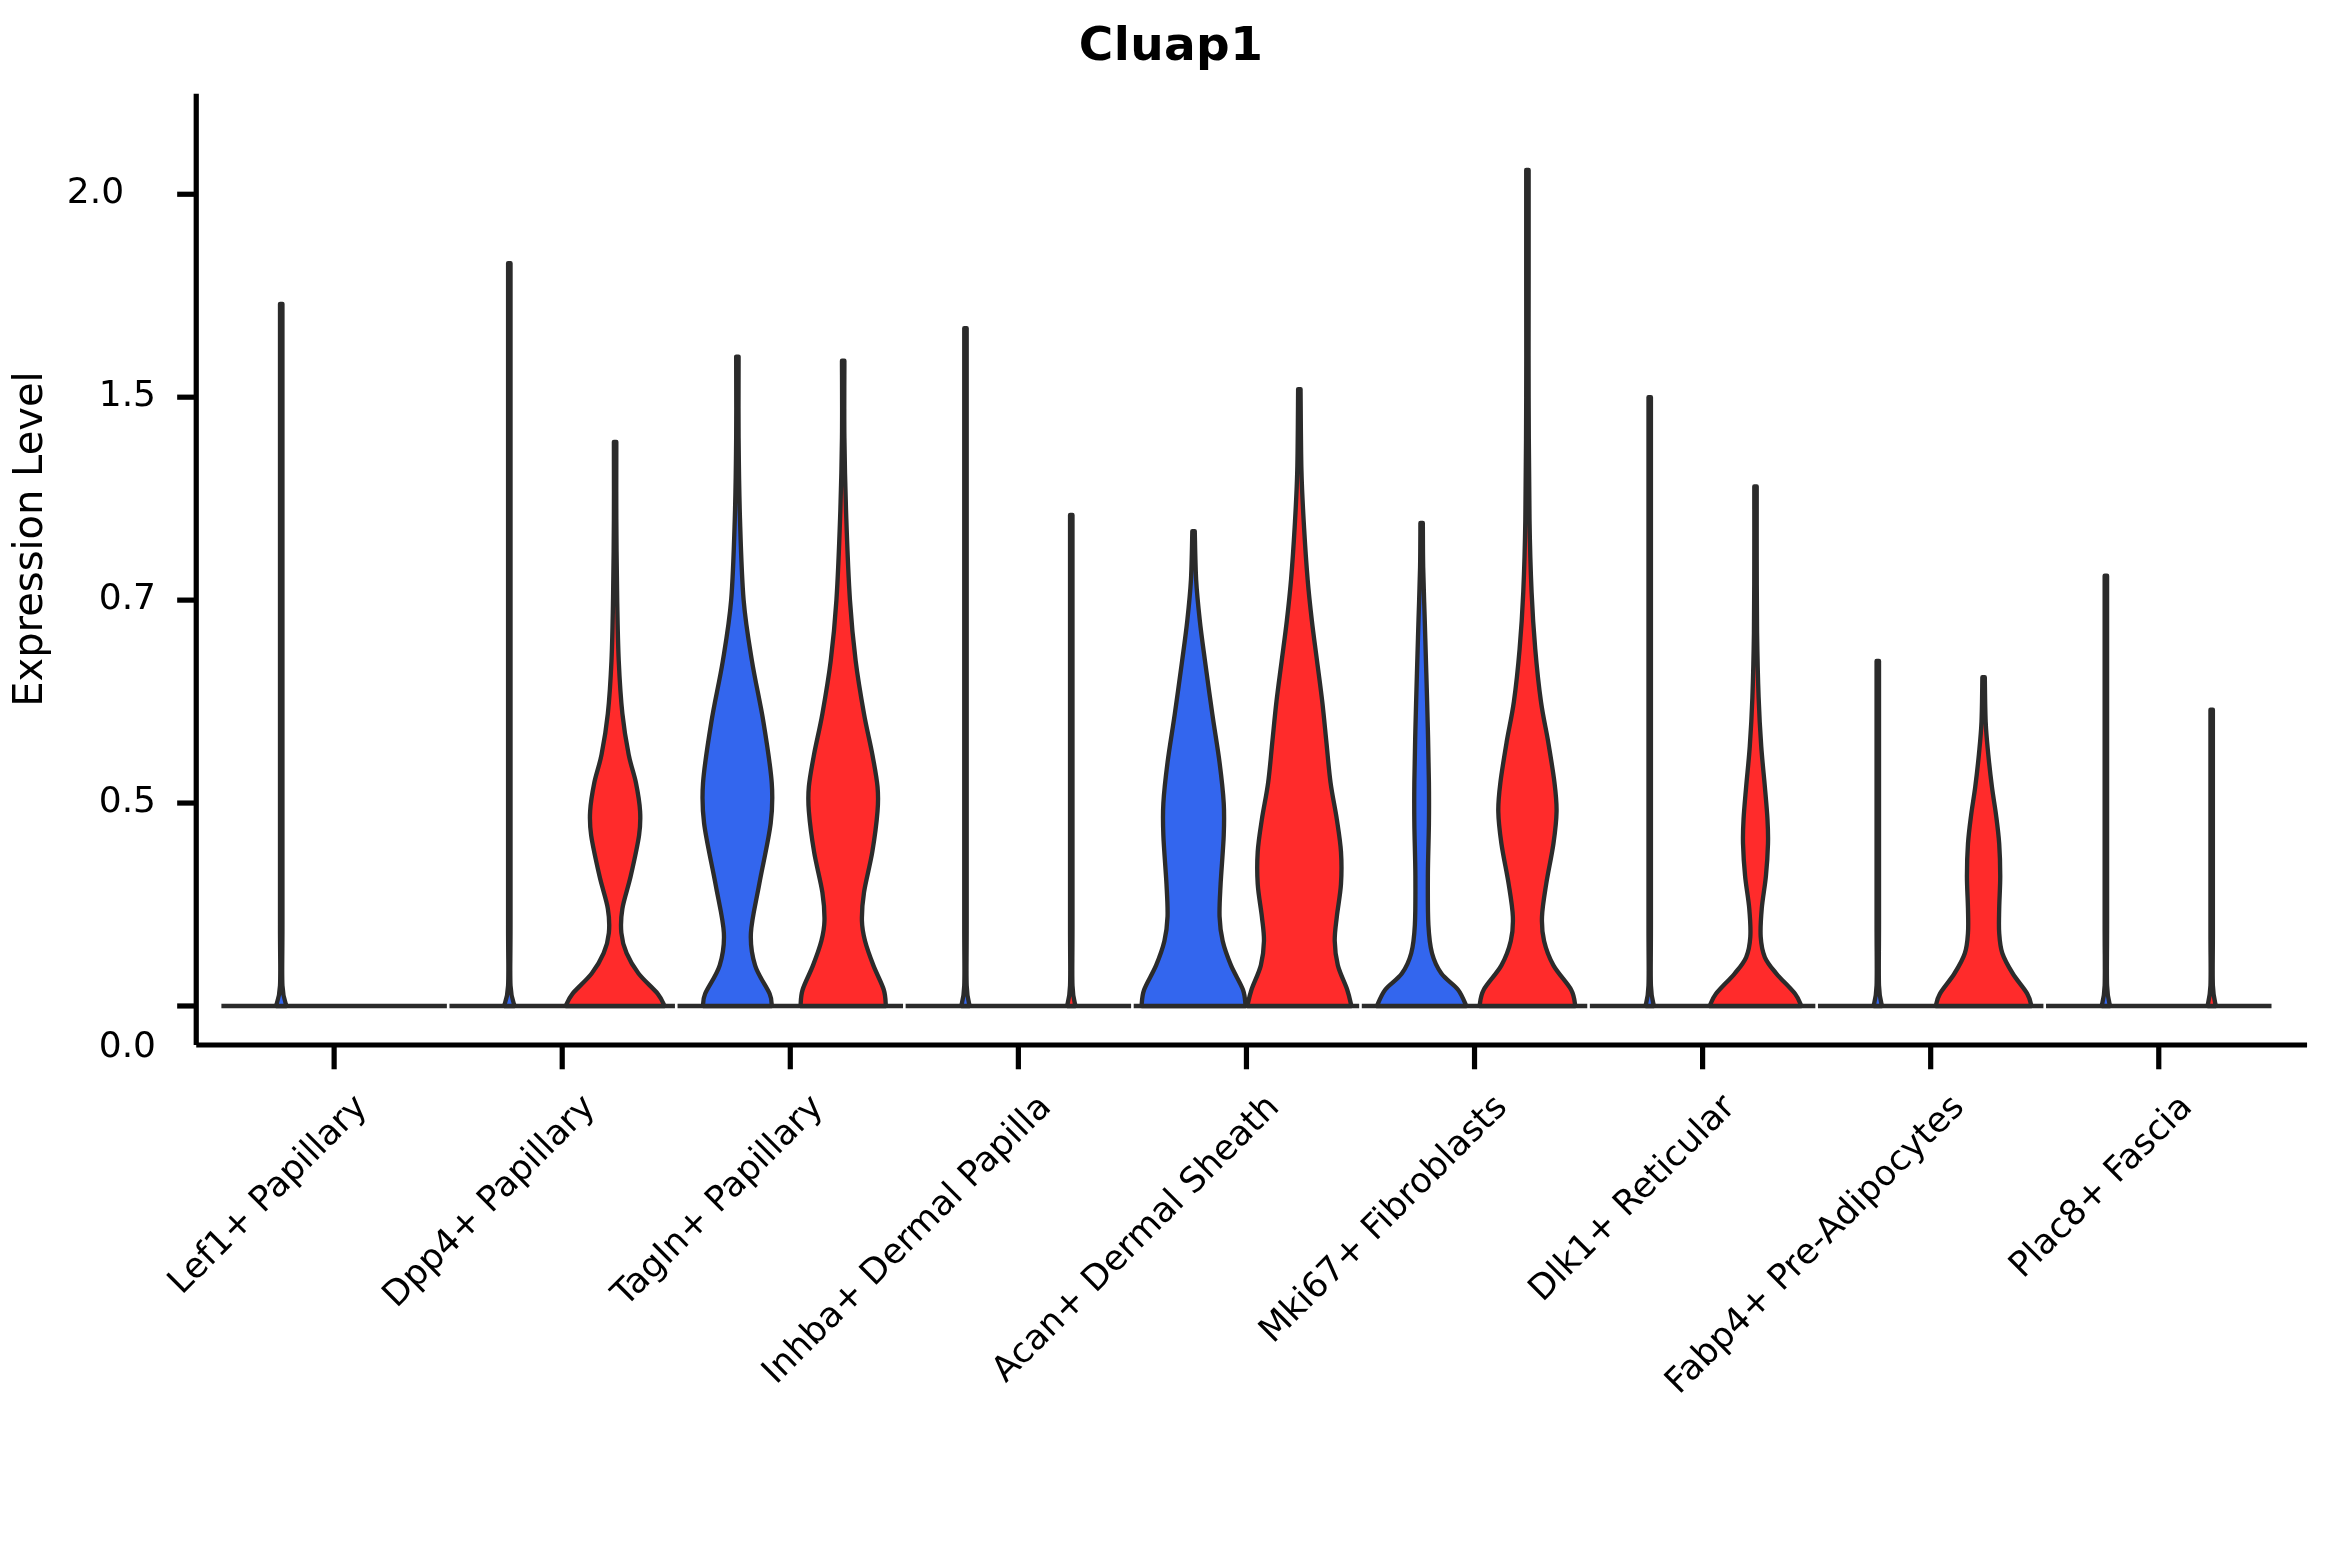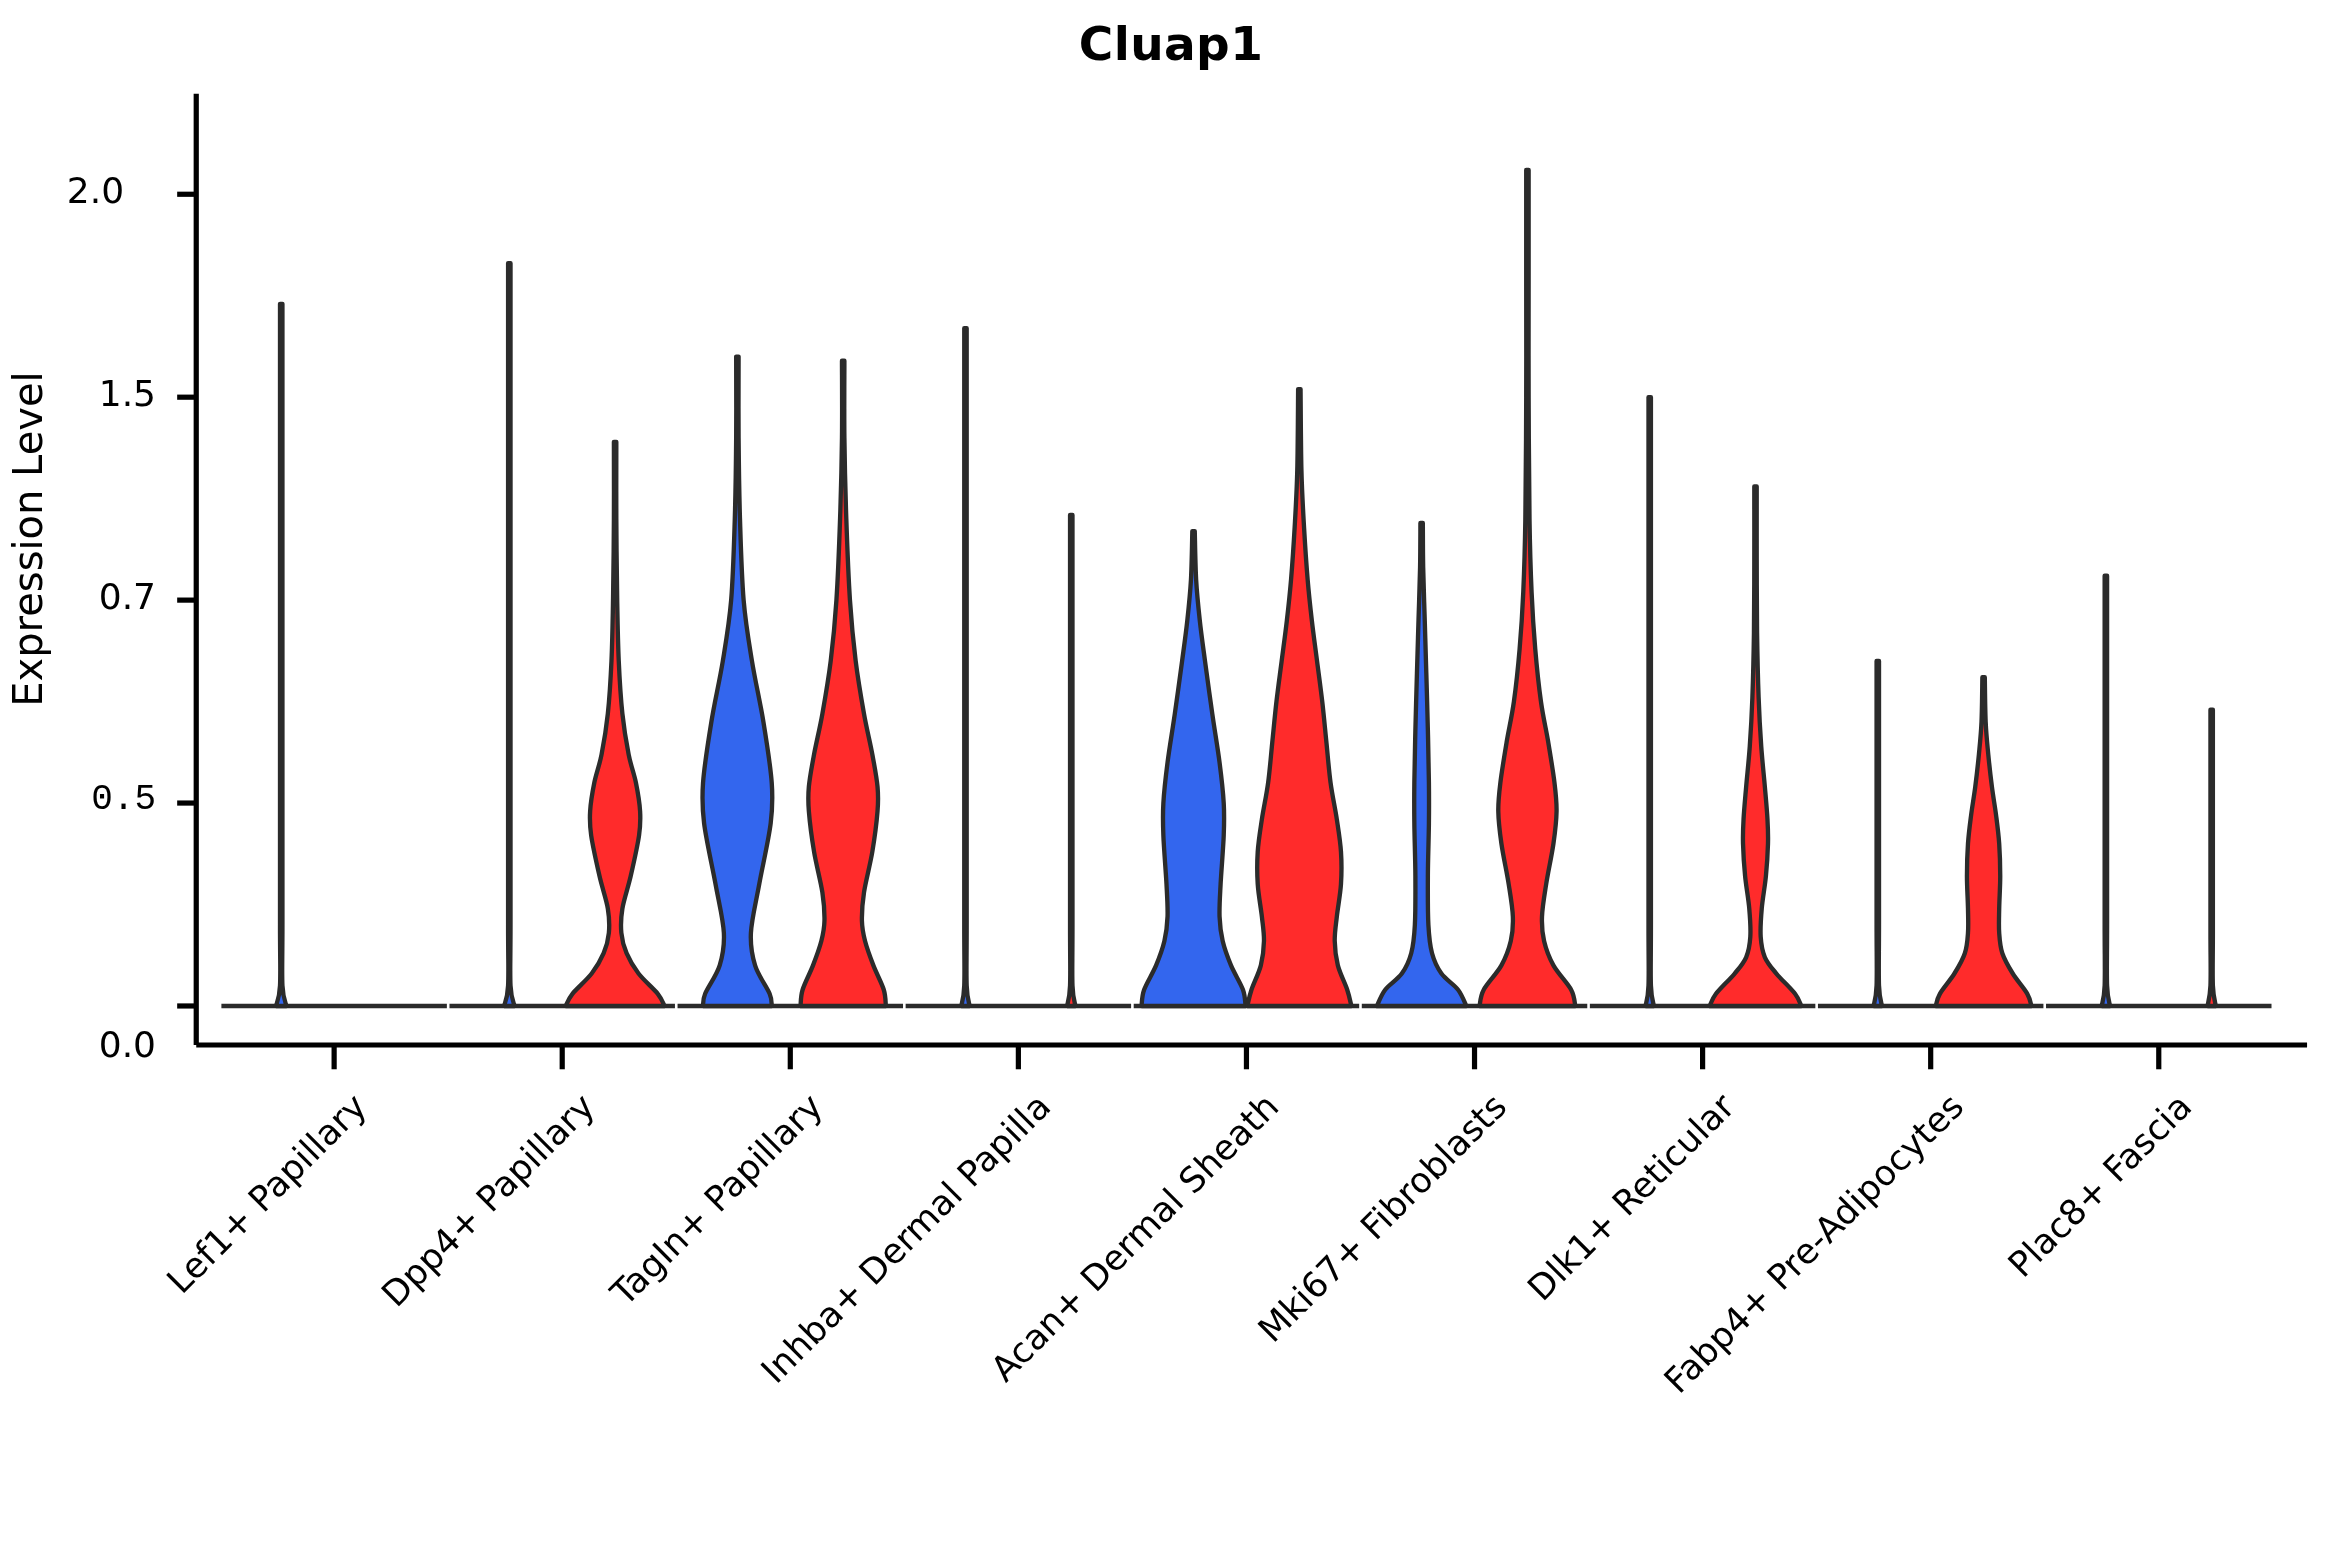--- a/index.html
+++ b/index.html
@@ -127,21 +127,21 @@
         <line x1="1963" x2="1963" y1="1205" y2="1233" stroke="#000000" stroke-width="6"></line>
         <line x1="2226" x2="2226" y1="1205" y2="1233" stroke="#000000" stroke-width="6"></line>
         <line x1="2489" x2="2489" y1="1205" y2="1233" stroke="#000000" stroke-width="6"></line>
       </g>
   </svg>
 
   <div id="ytick-labels">
       <div class="ytick-label" style="left: 35px; top: 170px; text-align: center;">2.0</div>
       <div class="ytick-label" style="left: 35px; top: 373px; text-align: right;">1.5</div>
       <div class="ytick-label" style="left: 35px; top: 576px;">0.7</div>
-      <div class="ytick-label" style="left: 35px; top: 779px; font-family: Liberation Mono, monospace;">0.5</div>
+      <div class="ytick-label" style="left: 35px; top: 779px;">0.5</div>
       <div class="ytick-label" style="left: 35px; top: 982px; margin-top: 42px;">0.0</div>
     </div>
   <div id="xtick-labels">
       <div class="xtick-label" style="left: -174px; top: 1086px; width: 520px;">Lef1+ Papillary</div>
       <div class="xtick-label" style="left: 54px; top: 1086px; width: 520px;">Dpp4+ Papillary</div>
       <div class="xtick-label" style="left: 282px; top: 1086px; width: 520px;">TagIn+ Papillary</div>
       <div class="xtick-label" style="left: 510px; top: 1086px; width: 520px;">Inhba+ Dermal Papilla</div>
       <div class="xtick-label" style="left: 738px; top: 1086px; width: 520px;">Acan+ Dermal Sheath</div>
       <div class="xtick-label" style="left: 966px; top: 1086px; width: 520px;">Mki67+ Fibroblasts</div>
       <div class="xtick-label" style="left: 1194px; top: 1086px; width: 520px;">Dlk1+ Reticular</div>

